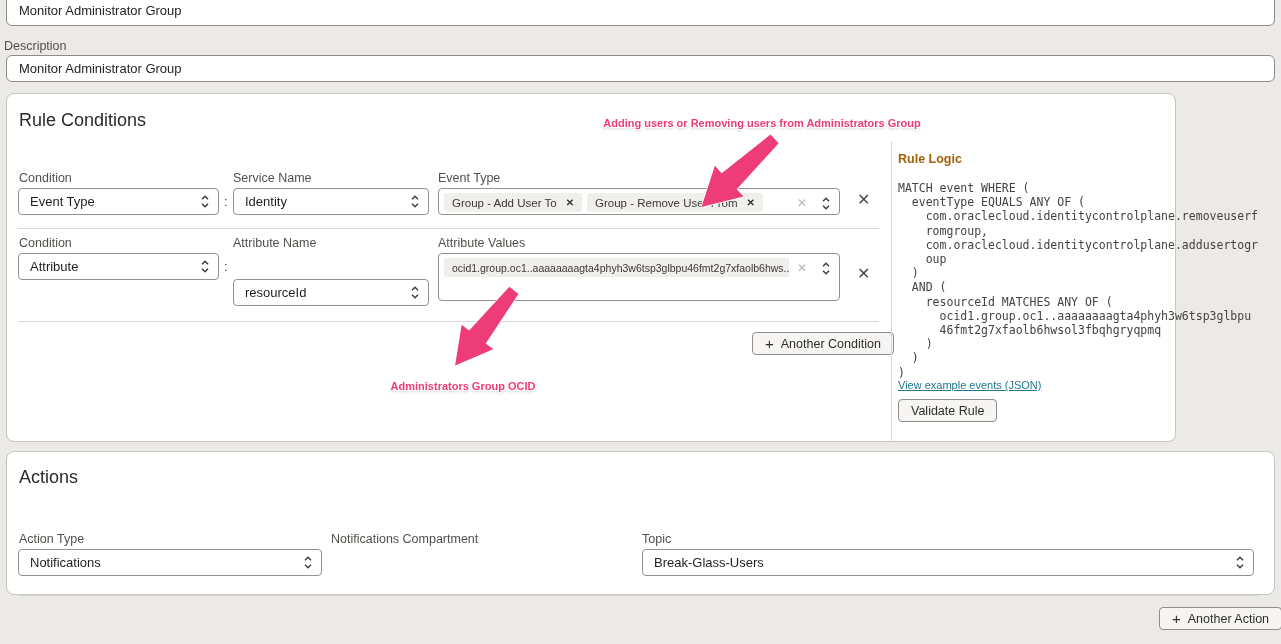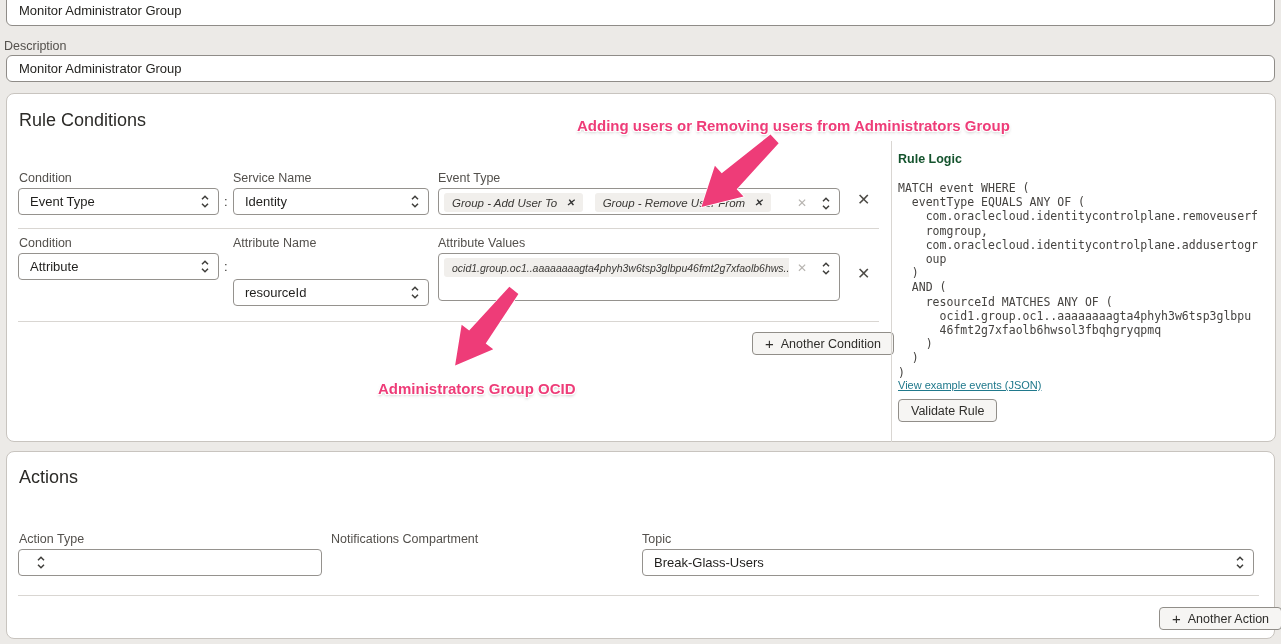--- a/index.html
+++ b/index.html
@@ -53,21 +53,21 @@
   .select .sel-text { flex:1; white-space:nowrap; overflow:hidden; }
   .stepper { flex:0 0 auto; margin-left:6px; display:flex; align-items:center; }
   .multiselect {
     background:#fff;
     border:1px solid #95928e;
     border-radius:4px;
     display:flex;
     align-items:flex-start;
     padding:4px 8px 4px 5px;
   }
-  .tagwrap { flex:1; display:flex; gap:12px; flex-wrap:wrap; overflow:hidden;font-style:italic; }
+  .tagwrap { flex:1; display:flex; gap:5px; flex-wrap:wrap; overflow:hidden; }
   .tag {
     background:#f1efec;
     border-radius:3px;
     height:19px;
     display:inline-flex;
     align-items:center;
     gap:9px;
     padding:0 8px;
     font-size:11.5px;
     color:#3a3835;
@@ -101,25 +101,25 @@
   .btn .plus { font-size:15px; font-weight:300; line-height:1; margin-top:-1px; }
 
   
   .code {
     font-family:"DejaVu Sans Mono", monospace;
     font-size:11.5px;
     line-height:14.2px;
     color:#454340;
     white-space:pre;
   }
-  .rl-title { font-size:12.5px; font-weight:700; color:#14532d; }
+  .rl-title { font-size:12.5px; font-weight:700; color:#a16207; }
 
   
   .note {
-    font-size:15px;
+    font-size:11px;
     font-weight:700;
     color:#ee3c78;
     text-align:center;
     white-space:nowrap;
     text-shadow:-1px -1px 0 #fff, 1px -1px 0 #fff, -1px 1px 0 #fff, 1px 1px 0 #fff,
                  0 2px 3px rgba(120,120,120,.45);
   }
   .annotation-arrow polygon {
     fill:#ee3c78;
     stroke:#fff;
@@ -146,21 +146,21 @@
 <div class="abs" style="left:6px; top:-6px; width:1269px; height:32px;">
   <input class="text-input" readonly="" value="Monitor Administrator Group" style="">
 </div>
 
 <div class="abs field-label" style="left:4px; top:39px;">Description</div>
 
 <div class="abs" style="left:6px; top:55px; width:1269px; height:27px;">
   <input class="text-input" readonly="" value="Monitor Administrator Group" style="">
 </div>
 
-<div class="panel abs" style="left:6px; top:93px; width:1270px; height:349px;">
+<div class="panel abs" style="left:6px; top:93px; width:1170px; height:349px;">
 
   <div class="abs panel-title" style="left:12px; top:16px;">Rule Conditions</div>
 
 
   <div class="abs field-label" style="left:12px; top:77px;">Condition</div>
   <div class="abs field-label" style="left:226px; top:77px;">Service Name</div>
   <div class="abs field-label" style="left:431px; top:77px;">Event Type</div>
 
   <div class="select abs" style="left:11px; top:94px; width:201px;">
     <span class="sel-text">Event Type</span>
@@ -284,30 +284,31 @@
 <svg class="annotation-arrow abs" style="left:683px; top:151px; transform:rotate(137deg);" width="110" height="44" viewBox="0 0 100 44">
   <polygon points="0,16 62,11 62,1 100,22 62,43 62,33 0,28" fill="#ee3c78"></polygon>
 </svg>
 
 <div class="note abs" style="left: 378px; top: 380px; width: 170px; color: rgb(238, 60, 120);">Administrators Group OCID</div>
 
 <svg class="annotation-arrow abs" style="left:432px; top:307px; transform:rotate(-52deg);" width="105" height="42" viewBox="0 0 100 44">
   <polygon points="100,16 38,11 38,1 0,22 38,43 38,33 100,28" fill="#ee3c78"></polygon>
 </svg>
 
-<div class="panel abs" style="left:6px; top:451px; width:1269px; height:188px;">
+<div class="panel abs" style="left:6px; top:451px; width:1269px; height:144px;">
 
   <div class="abs panel-title" style="left:12px; top:15px;">Actions</div>
 
 
   <div class="abs field-label" style="left:12px; top:80px;">Action Type</div>
   <div class="abs field-label" style="left:324px; top:80px;">Notifications Compartment</div>
   <div class="abs field-label" style="left:635px; top:80px;">Topic</div>
 
   <div class="select abs" style="left:11px; top:97px; width:304px;">
+    <span class="sel-text">Notifications</span>
     <span class="stepper">
       <svg width="10" height="15" viewBox="0 0 10 15">
           <path d="M2 5.2 L5 2.2 L8 5.2" fill="none" stroke="#3f3e3b" stroke-width="1.5"></path>
           <path d="M2 9.8 L5 12.8 L8 9.8" fill="none" stroke="#3f3e3b" stroke-width="1.5"></path>
         </svg>
     </span>
   </div>
 
 
   <div class="select abs" style="left:635px; top:97px; width:612px;">

